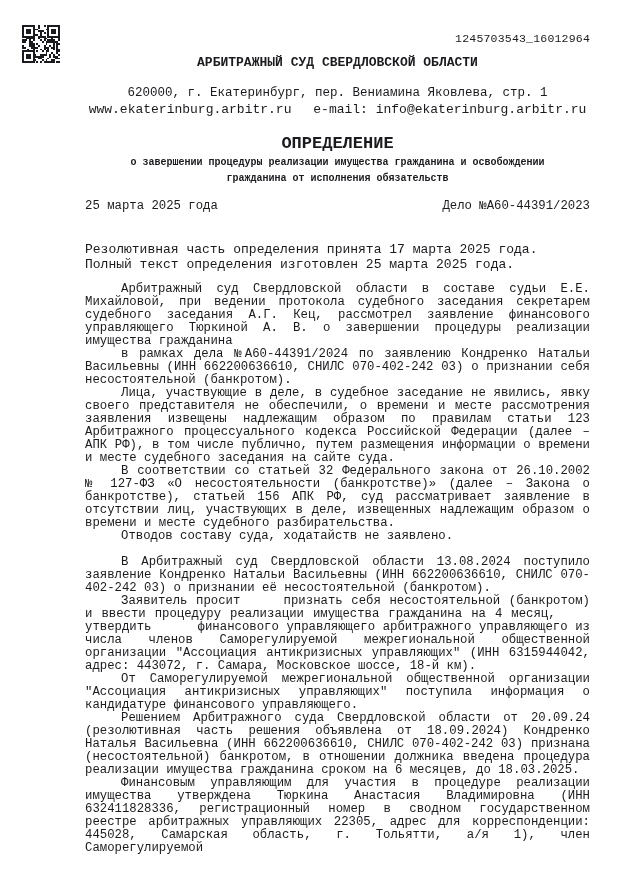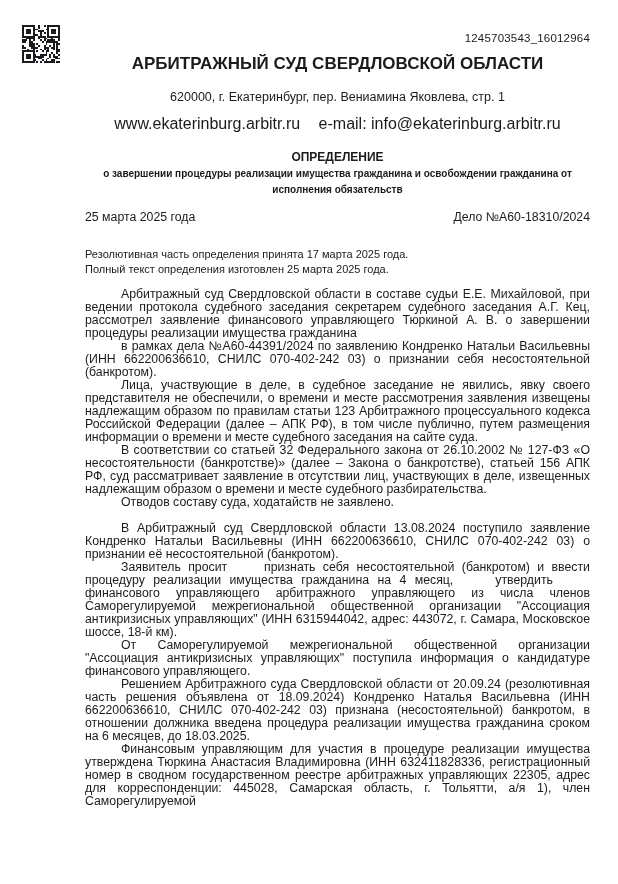--- a/index.html
+++ b/index.html
@@ -3,55 +3,55 @@
 <meta charset="utf-8">
 <style>
   html, body { margin: 0; padding: 0; background: #ffffff; }
   .page {
     position: relative;
     width: 618px;
     height: 884px;
     box-sizing: border-box;
     background: #ffffff;
     padding: 25px 28px 0 85px;
-    font-family: Liberation Sans, sans-serif;
+    font-family: Liberation Mono, monospace;
     color: #1b1b1f;
     overflow: hidden;
   }
   .qr {
     position: absolute;
     left: 22px;
     top: 25px;
     width: 38px;
     height: 38px;
   }
   .qr svg { display: block; width: 38px; height: 38px; shape-rendering: crispEdges; }
   .doc-number {
     text-align: right;
     font-size: 11.5px;
     letter-spacing: 0.2px;
     margin-top: 7px;
   }
   .court-header { text-align: center; margin-top: 10px; }
-  .court-name { font-weight: bold; font-size: 17px; }
+  .court-name { font-weight: bold; font-size: 13px; }
   .court-address { font-size: 12.5px; margin-top: 16px; }
-  .court-contacts { font-size: 16px; margin-top: 11px; }
+  .court-contacts { font-size: 13px; margin-top: 2px; }
   .court-contacts span + span { margin-left: 14px; }
   .doc-title { text-align: center; margin-top: 17px; }
-  .doc-title-main { font-weight: bold; font-size: 12px; text-align: center; }
+  .doc-title-main { font-weight: bold; font-size: 17px; text-align: center; }
   .doc-title-sub {
     font-weight: bold;
     font-size: 10px;
     line-height: 16px;
     max-width: 478px;
     margin: 2px auto 0 auto;
   }
   .meta { margin-top: 12px; font-size: 12.3px; line-height: 15.5px; }
   .meta-row { display: flex; justify-content: space-between; margin-top: 2px; }
-  .res-lines { margin-top: 21px; font-size: 11px; line-height: 15.5px; }
+  .res-lines { margin-top: 27px; font-size: 13px; line-height: 15.5px; }
   .body-text { margin-top: 10px; font-size: 12.3px; line-height: 13px; }
   .para {
     margin: 0;
     text-align: justify;
     text-indent: 36px;
   }
   .para-gap { height: 13px; }
 </style>
 </head>
 <body>
@@ -310,21 +310,21 @@
   </div>
 
   <div class="doc-title">
     <div class="doc-title-main">ОПРЕДЕЛЕНИЕ</div>
     <div class="doc-title-sub">о завершении процедуры реализации имущества гражданина и освобождении гражданина от исполнения обязательств</div>
   </div>
 
   <div class="meta">
     <div class="meta-row">
       <span>25 марта 2025 года</span>
-      <span>Дело №А60-18310/2024</span>
+      <span>Дело №А60-44391/2023</span>
     </div>
   </div>
 
   <div class="res-lines">
     <div>Резолютивная часть определения принята 17 марта 2025 года.</div>
     <div>Полный текст определения изготовлен 25 марта 2025 года.</div>
   </div>
 
   <div class="body-text">
     <p class="para">Арбитражный суд Свердловской области в составе судьи Е.Е. Михайловой, при ведении протокола судебного заседания секретарем судебного заседания А.Г. Кец, рассмотрел заявление финансового управляющего Тюркиной А. В. о завершении процедуры реализации имущества гражданина</p>

